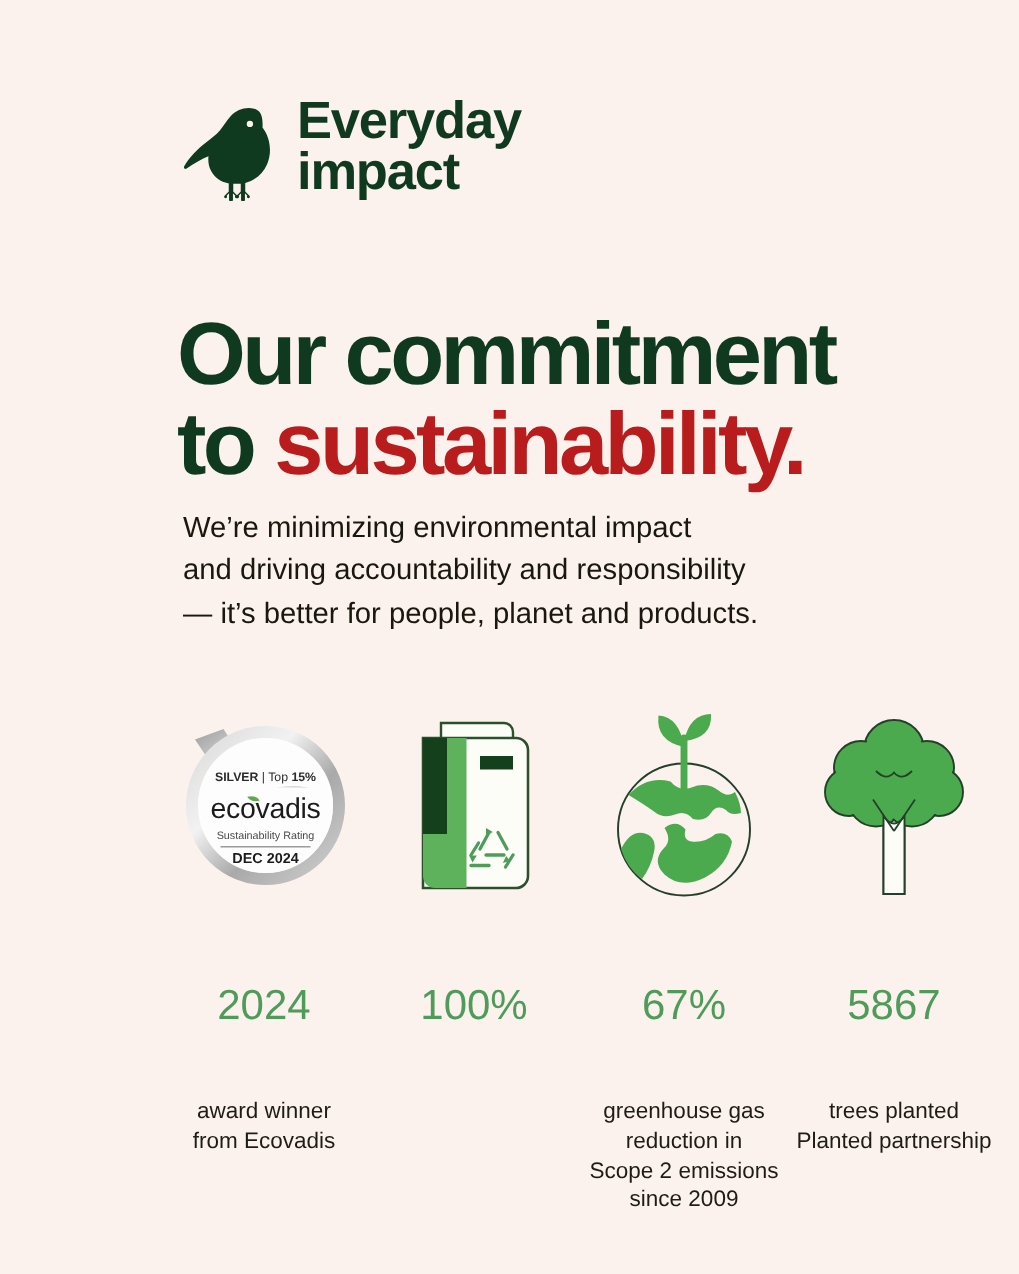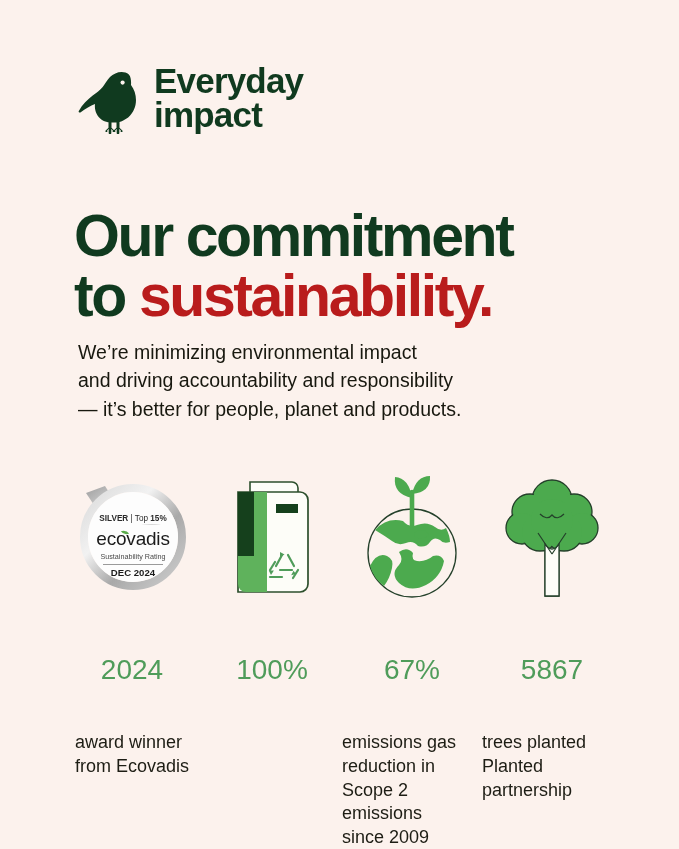--- a/index.html
+++ b/index.html
@@ -12,20 +12,21 @@
     background: #fcf2ed;
     font-family: "Liberation Sans", sans-serif;
     overflow: hidden;
     position: relative;
   }
 
   .page {
     position: absolute;
     inset: 0;
     padding: 16px;
+    margin-left: 44px;
   }
 
   
   .logo-row {
     position: absolute;
     left: 78px;
     top: 62px;
     display: flex;
     align-items: center;
     gap: 14px;
@@ -90,23 +91,24 @@
     justify-content: center;
   }
   .stat-value {
     margin-top: 16px;
     font-size: 28px;
     color: #4f9c5a;
     line-height: 1;
   }
   .stat-caption {
     margin-top: 11px;
-    font-size: 18px;
+    font-size: 15px;
     line-height: 1.32;
     color: #1d1d14;
+    text-align: center;
   }
   .stat-caption span { display: block; }
 
   
   .medal { width: 120px; height: 118px; display: block; }
   .medal-text-silver {
     font-family: "Liberation Sans", sans-serif;
     font-size: 8.2px;
     font-weight: bold;
     fill: #2b2b2b;
@@ -264,21 +266,21 @@
                    q4 8 4 14 q-7 2 -10 -2 q-6 -4 -10 2 q-4 6 -12 4
                    q-5 -6 -12 -3 q-8 3 -14 -2 q-7 -5 -17 -11 Z" fill="#4caa4e"></path>
           <path d="M17 98 q7 -14 17 -10 q7 3 5 12 q-2 10 -8 18 q-10 -7 -14 -20 Z" fill="#4caa4e"></path>
           <path d="M46 84 q8 -6 14 1 q-2 7 4 8 q9 1 16 -5 q8 -2 11 5
                    q-3 16 -18 24 q-16 8 -27 -2 q-9 -9 0 -18 q5 -5 0 -13 Z" fill="#4caa4e"></path>
           <path d="M64 63 q10 -3 12 5 q-7 4 -14 1 q-2 -4 2 -6 Z" fill="#4caa4e"></path>
         </svg>
       </div>
       <div class="stat-value">67%</div>
       <div class="stat-caption">
-        <span>emissions gas</span>
+        <span>greenhouse gas</span>
         <span>reduction in</span>
         <span>Scope 2 emissions</span>
         <span>since 2009</span>
       </div>
     </div>
 
     <div class="stat">
       <div class="stat-icon">
         <svg width="100" height="132" viewBox="0 0 100 132">
 

